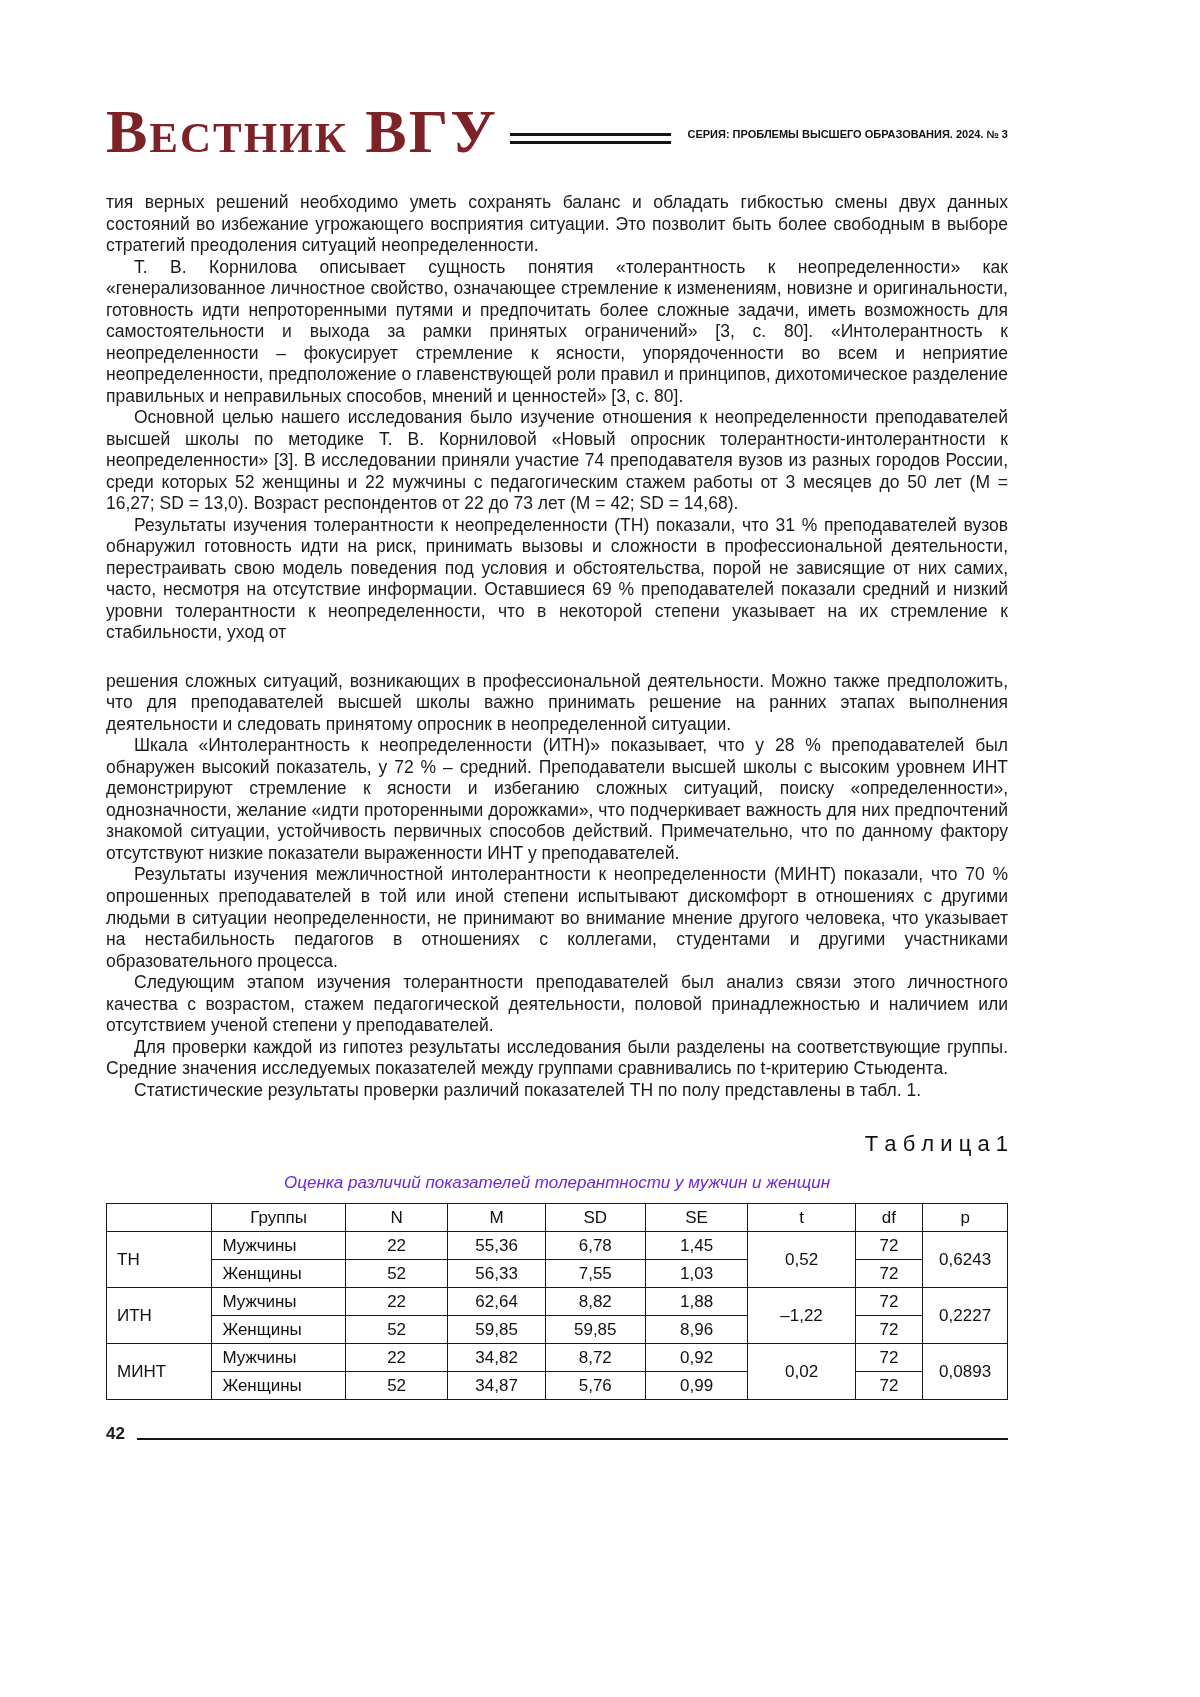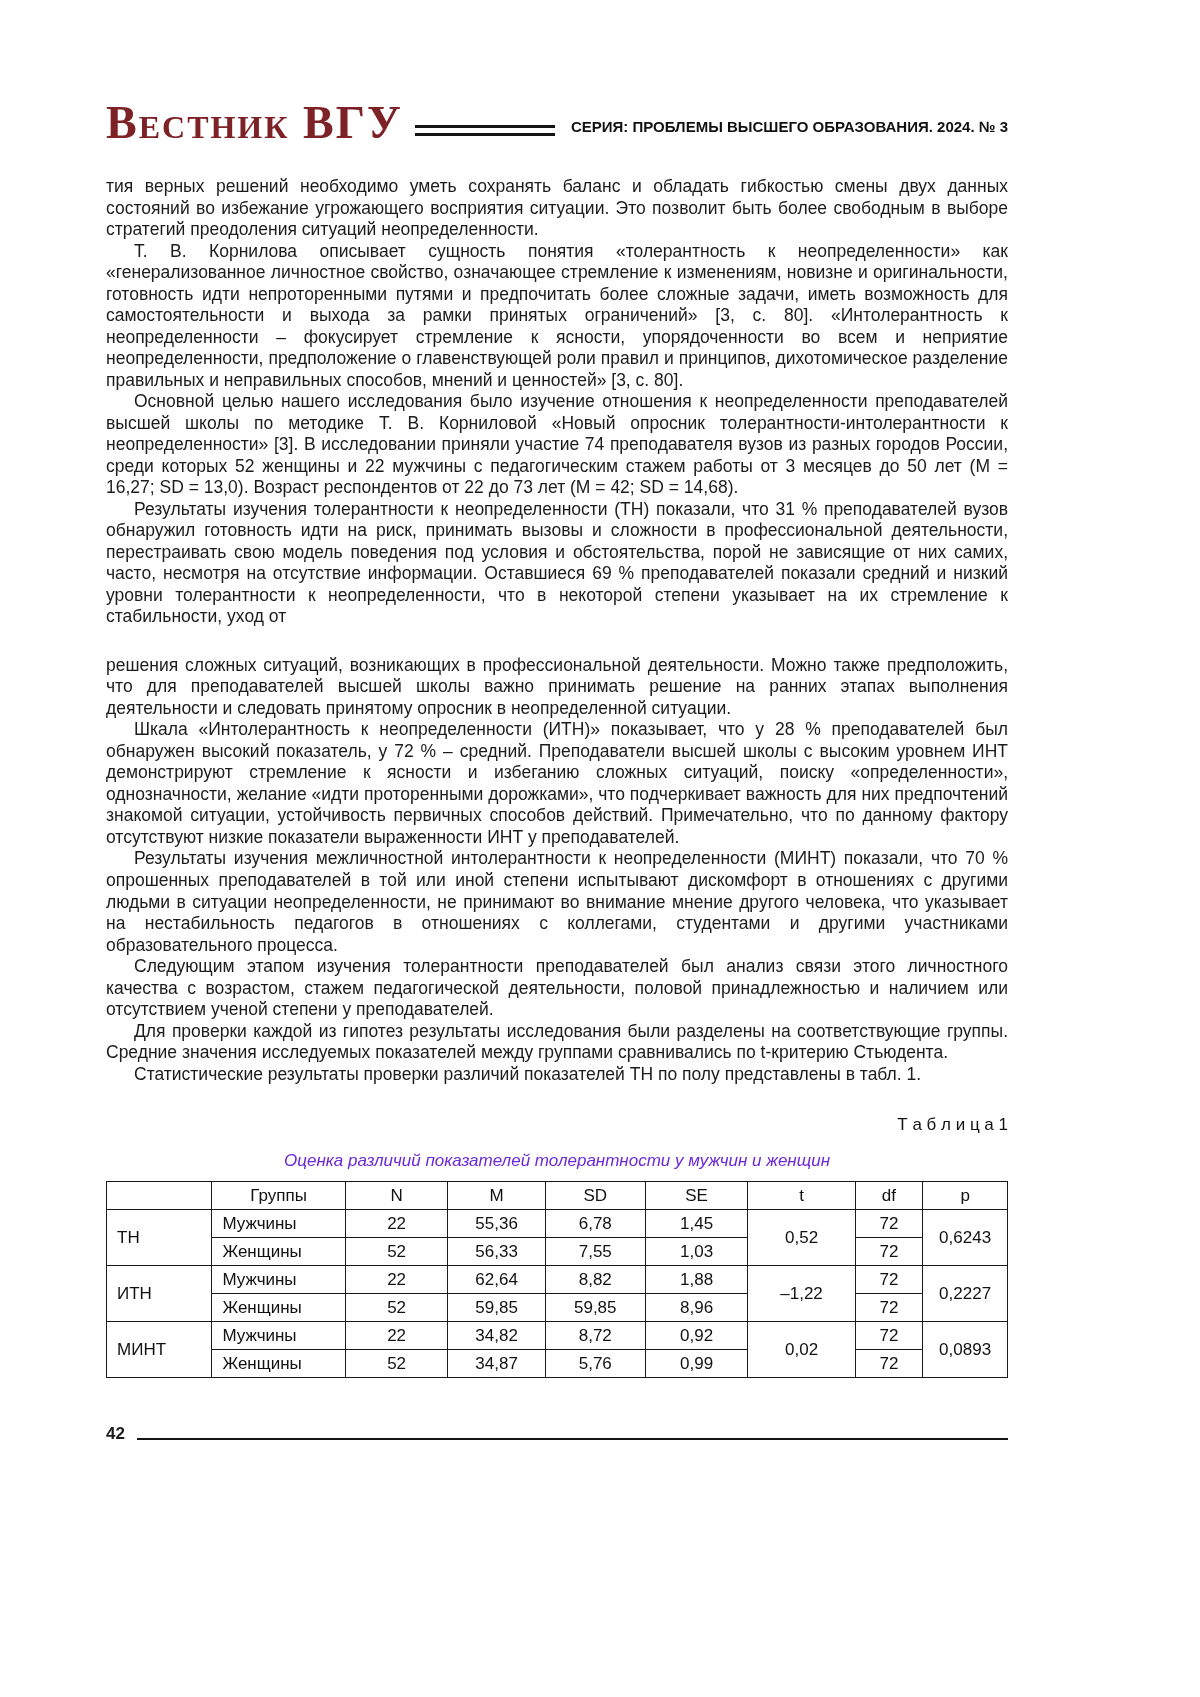--- a/index.html
+++ b/index.html
@@ -12,55 +12,55 @@
     color:#1c1c1c;
     padding:100px 192px 0 106px;
     overflow:hidden;
   }
   
   .header { display:flex; align-items:center; margin-bottom:30px; }
   .logo {
     font-family:"Liberation Serif", serif;
     font-weight:bold;
     font-variant:small-caps;
-    font-size:46px;
+    font-size:62px;
     line-height:1;
     color:#7d2226;
     letter-spacing:2px;
     white-space:nowrap;
   }
   .header-rule {
     flex:1;
     height:11px;
     border-top:3px solid #141414;
     border-bottom:3px solid #141414;
     margin:14px 16px 0 12px;
   }
   .series {
-    font-size:15px;
+    font-size:11px;
     font-weight:bold;
     white-space:nowrap;
     margin-top:6px;
     color:#111;
   }
   
   .columns {
     display:flex; gap:27px;
     text-align:justify;
     font-size:17.5px;
     line-height:1.23;
     flex-direction:column;
   }
   .col { flex:1; min-width:0; }
   .col p { text-indent:28px; }
   .col p.noindent { text-indent:0; }
   
   .table-label {
     text-align:right;
-    font-size:17px;
+    font-size:22px;
     margin-top:30px;
     color:#111;
   }
   .table-caption {
     text-align:center;
     font-style:italic;
     font-size:17px;
     margin:16px 0 10px;
     color:#6d28d9;
   }

